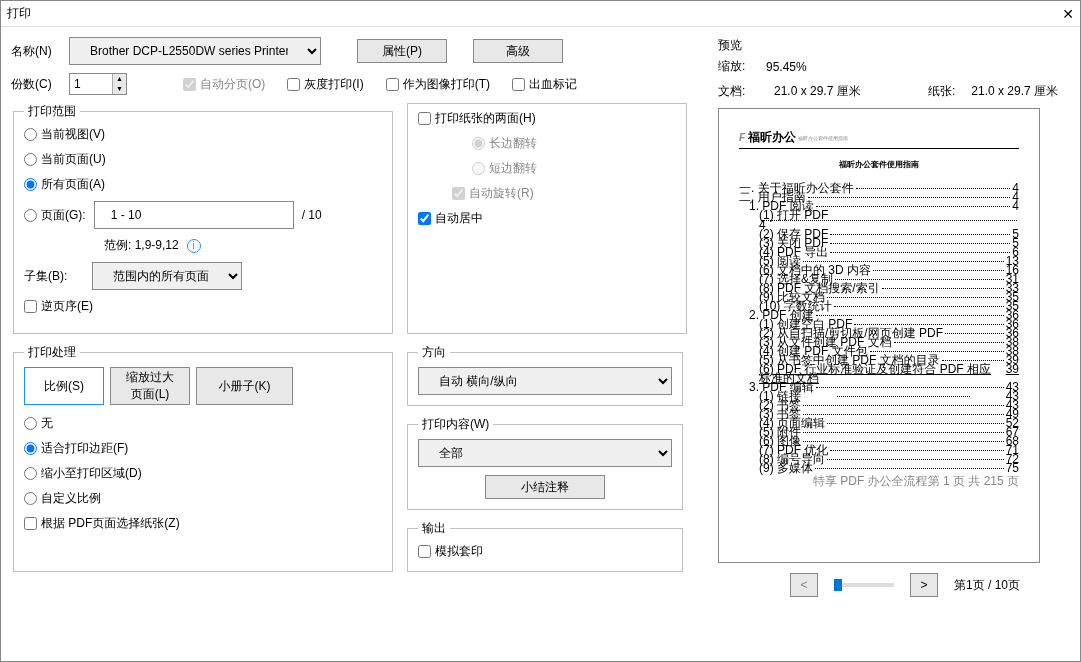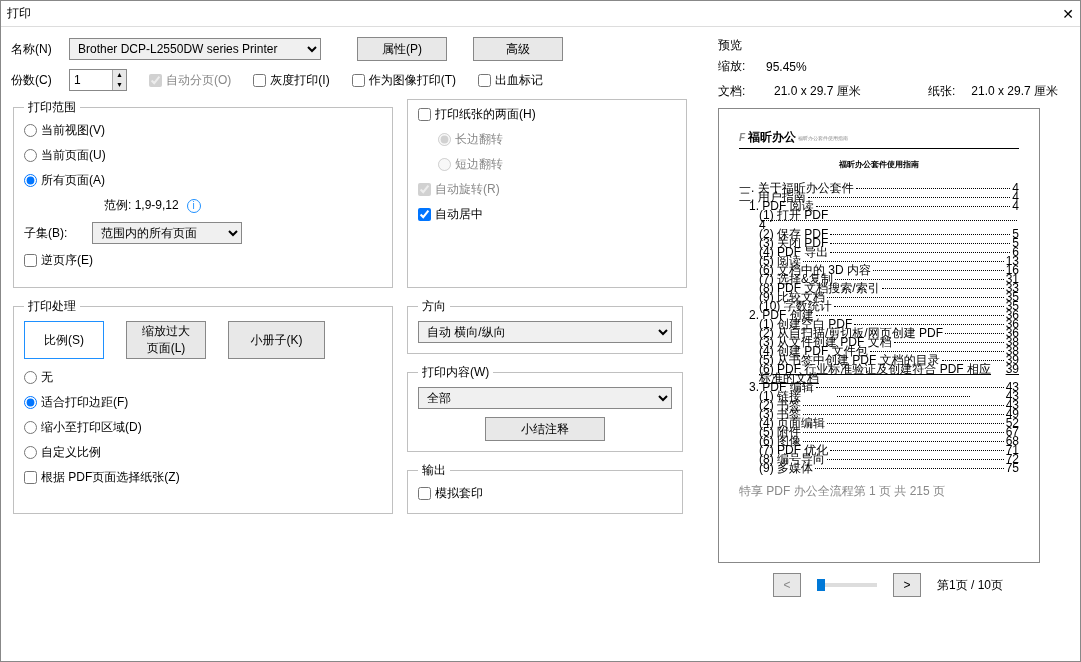--- a/index.html
+++ b/index.html
@@ -5,49 +5,49 @@
 * { box-sizing: border-box; font-family: "Microsoft YaHei", "SimSun", sans-serif; font-size: 12px; }
 body { margin: 0; background: #fff; color: #000; }
 .window { width: 1081px; height: 662px; border: 1px solid #888; position: relative; background: #fff; }
 .titlebar { display: flex; justify-content: space-between; align-items: center; padding: 4px 6px; border-bottom: 1px solid #ddd; height: 26px; }
 .titlebar .close { font-size: 14px; cursor: pointer; }
 .content { display: flex; padding: 10px; gap: 12px; height: calc(100% - 66px); }
 .left { width: 695px; }
 .right { width: 340px; }
 .row { display: flex; align-items: center; gap: 8px; margin-bottom: 8px; }
 .label { white-space: nowrap; }
-select, input.text { border: 1px solid #888; background: #fff; height: 22px; padding: 1px 4px; }
+select, input.text { border: 1px solid #888; background: #fff; height: 28px; padding: 1px 16px; }
 select { background: #f0f0f0; }
 input.spin { width: 58px; height: 22px; border: 1px solid #888; padding: 0 15px 0 4px; }
 .spin-arrows { position: absolute; right: 1px; top: 1px; width: 14px; height: 20px; display: flex; flex-direction: column; }
 .spin-arrows span { flex: 1; background: #e8e8e8; border-left: 1px solid #aaa; font-size: 7px; text-align: center; line-height: 10px; cursor: pointer; }
 .btn { background: #e8e8e8; border: 1px solid #888; height: 24px; min-width: 80px; text-align: center; line-height: 22px; cursor: pointer; padding: 0 12px; display: inline-block; }
 .btn-sq { background: #e8e8e8; border: 1px solid #888; width: 28px; height: 24px; text-align: center; line-height: 22px; cursor: pointer; }
 .check { display: inline-flex; align-items: center; gap: 4px; }
 .check input { margin: 0; }
 .radio { display: inline-flex; align-items: center; gap: 4px; }
 .radio input { margin: 0; }
 fieldset { border: 1px solid #c0c0c0; padding: 6px 10px 10px; margin-bottom: 10px; position: relative; }
 legend { padding: 0 4px; position: relative; top: 0; }
 .grid2 { display: flex; gap: 10px; }
 .tabbtn { background: #e8e8e8; border: 1px solid #888; height: 38px; text-align: center; padding: 1px 6px; cursor: pointer; display: flex; flex-direction: column; justify-content: center; }
 .tabbtn.active { background: #fff; border: 1px solid #1e90ff; }
-.tabs { display: flex; gap: 22px; margin-bottom: 10px; }
+.tabs { display: flex; gap: 6px; margin-bottom: 10px; }
 .footer { position: absolute; bottom: 10px; left: 10px; right: 10px; display: flex; justify-content: space-between; }
 .preview-panel { border: 1px solid #888; background: #fff; width: 322px; height: 455px; padding: 20px; font-size: 6px; margin-bottom: 10px; overflow: hidden; }
 .preview-header { display: flex; align-items: center; border-bottom: 1px solid #000; padding-bottom: 2px; margin-bottom: 10px; font-size: 7px; }
 .preview-logo { font-style: italic; font-weight: bold; font-size: 10px; margin-right: 3px; color: #888;}
 .preview-title { text-align: center; font-size: 8px; font-weight: bold; margin-bottom: 14px; }
 .toc-line { display: flex; font-size: 6px; line-height: 9px; }
 .toc-dots { flex: 1; border-bottom: 1px dotted #000; height: 5px; margin: 0 2px; }
 .nav { display: flex; align-items: center; justify-content: center; gap: 16px; }
 .slider { width: 60px; height: 4px; background: #ddd; position: relative; }
 .slider-thumb { position: absolute; left: 0; top: -4px; width: 8px; height: 12px; background: #0078d7; }
 .info-circle { display: inline-block; width: 14px; height: 14px; border: 1px solid #1e90ff; color: #1e90ff; border-radius: 50%; text-align: center; line-height: 12px; font-size: 10px; }
-.disabled { color: #888; }
+.disabled { color: #888; margin-left: 34px; }
 .spinbox{ position:relative; display:inline-block;}
 </style>
 </head>
 <body>
 
 <div class="window">
   <div class="titlebar">
     <span>打印</span>
     <span class="close">✕</span>
   </div>
@@ -113,20 +113,28 @@
                 <input type="radio" name="r" style="">
                 <span>当前页面(U)</span>
               </label>
             </div>
           <div class="row">
               <label class="radio">
                 <input type="radio" name="r" checked="" style="">
                 <span>所有页面(A)</span>
               </label>
             </div>
+          <div class="row">
+            <label class="radio">
+                <input type="radio" name="r" style="">
+                <span>页面(G):</span>
+              </label>
+            <input class="text" style="width: 200px;" value="1 - 10">
+            <span> / 10</span>
+          </div>
           <div class="row" style="padding-left:80px">
             <span>范例: 1,9-9,12</span>
             <span class="info-circle">i</span>
           </div>
           <div class="row">
             <span style="width:60px">子集(B):</span>
             <select style="width:150px"><option>范围内的所有页面</option></select>
           </div>
           <div class="row">
               <label class="check">
@@ -402,21 +410,21 @@
               <span>(8) 编号导向</span>
               <span class="toc-dots"></span>
               <span>72</span>
             </div>
             <div class="toc-line" style="padding-left: 20px;">
               <span>(9) 多媒体</span>
               <span class="toc-dots"></span>
               <span>75</span>
             </div>
           </div>
-        <div style="display:flex;justify-content:flex-start;margin-top:10px;font-size:5px;color:#888">
+        <div style="display:flex;justify-content:flex-end;margin-top:0;font-size:5px;color:#888">
           <span>特享 PDF 办公全流程</span>
           <span>第 1 页 共 215 页</span>
         </div>
       </div>
 
       <div class="nav">
         <span class="btn-sq disabled">&lt;</span>
         <span class="slider">
             <span class="slider-thumb"></span>
           </span>

